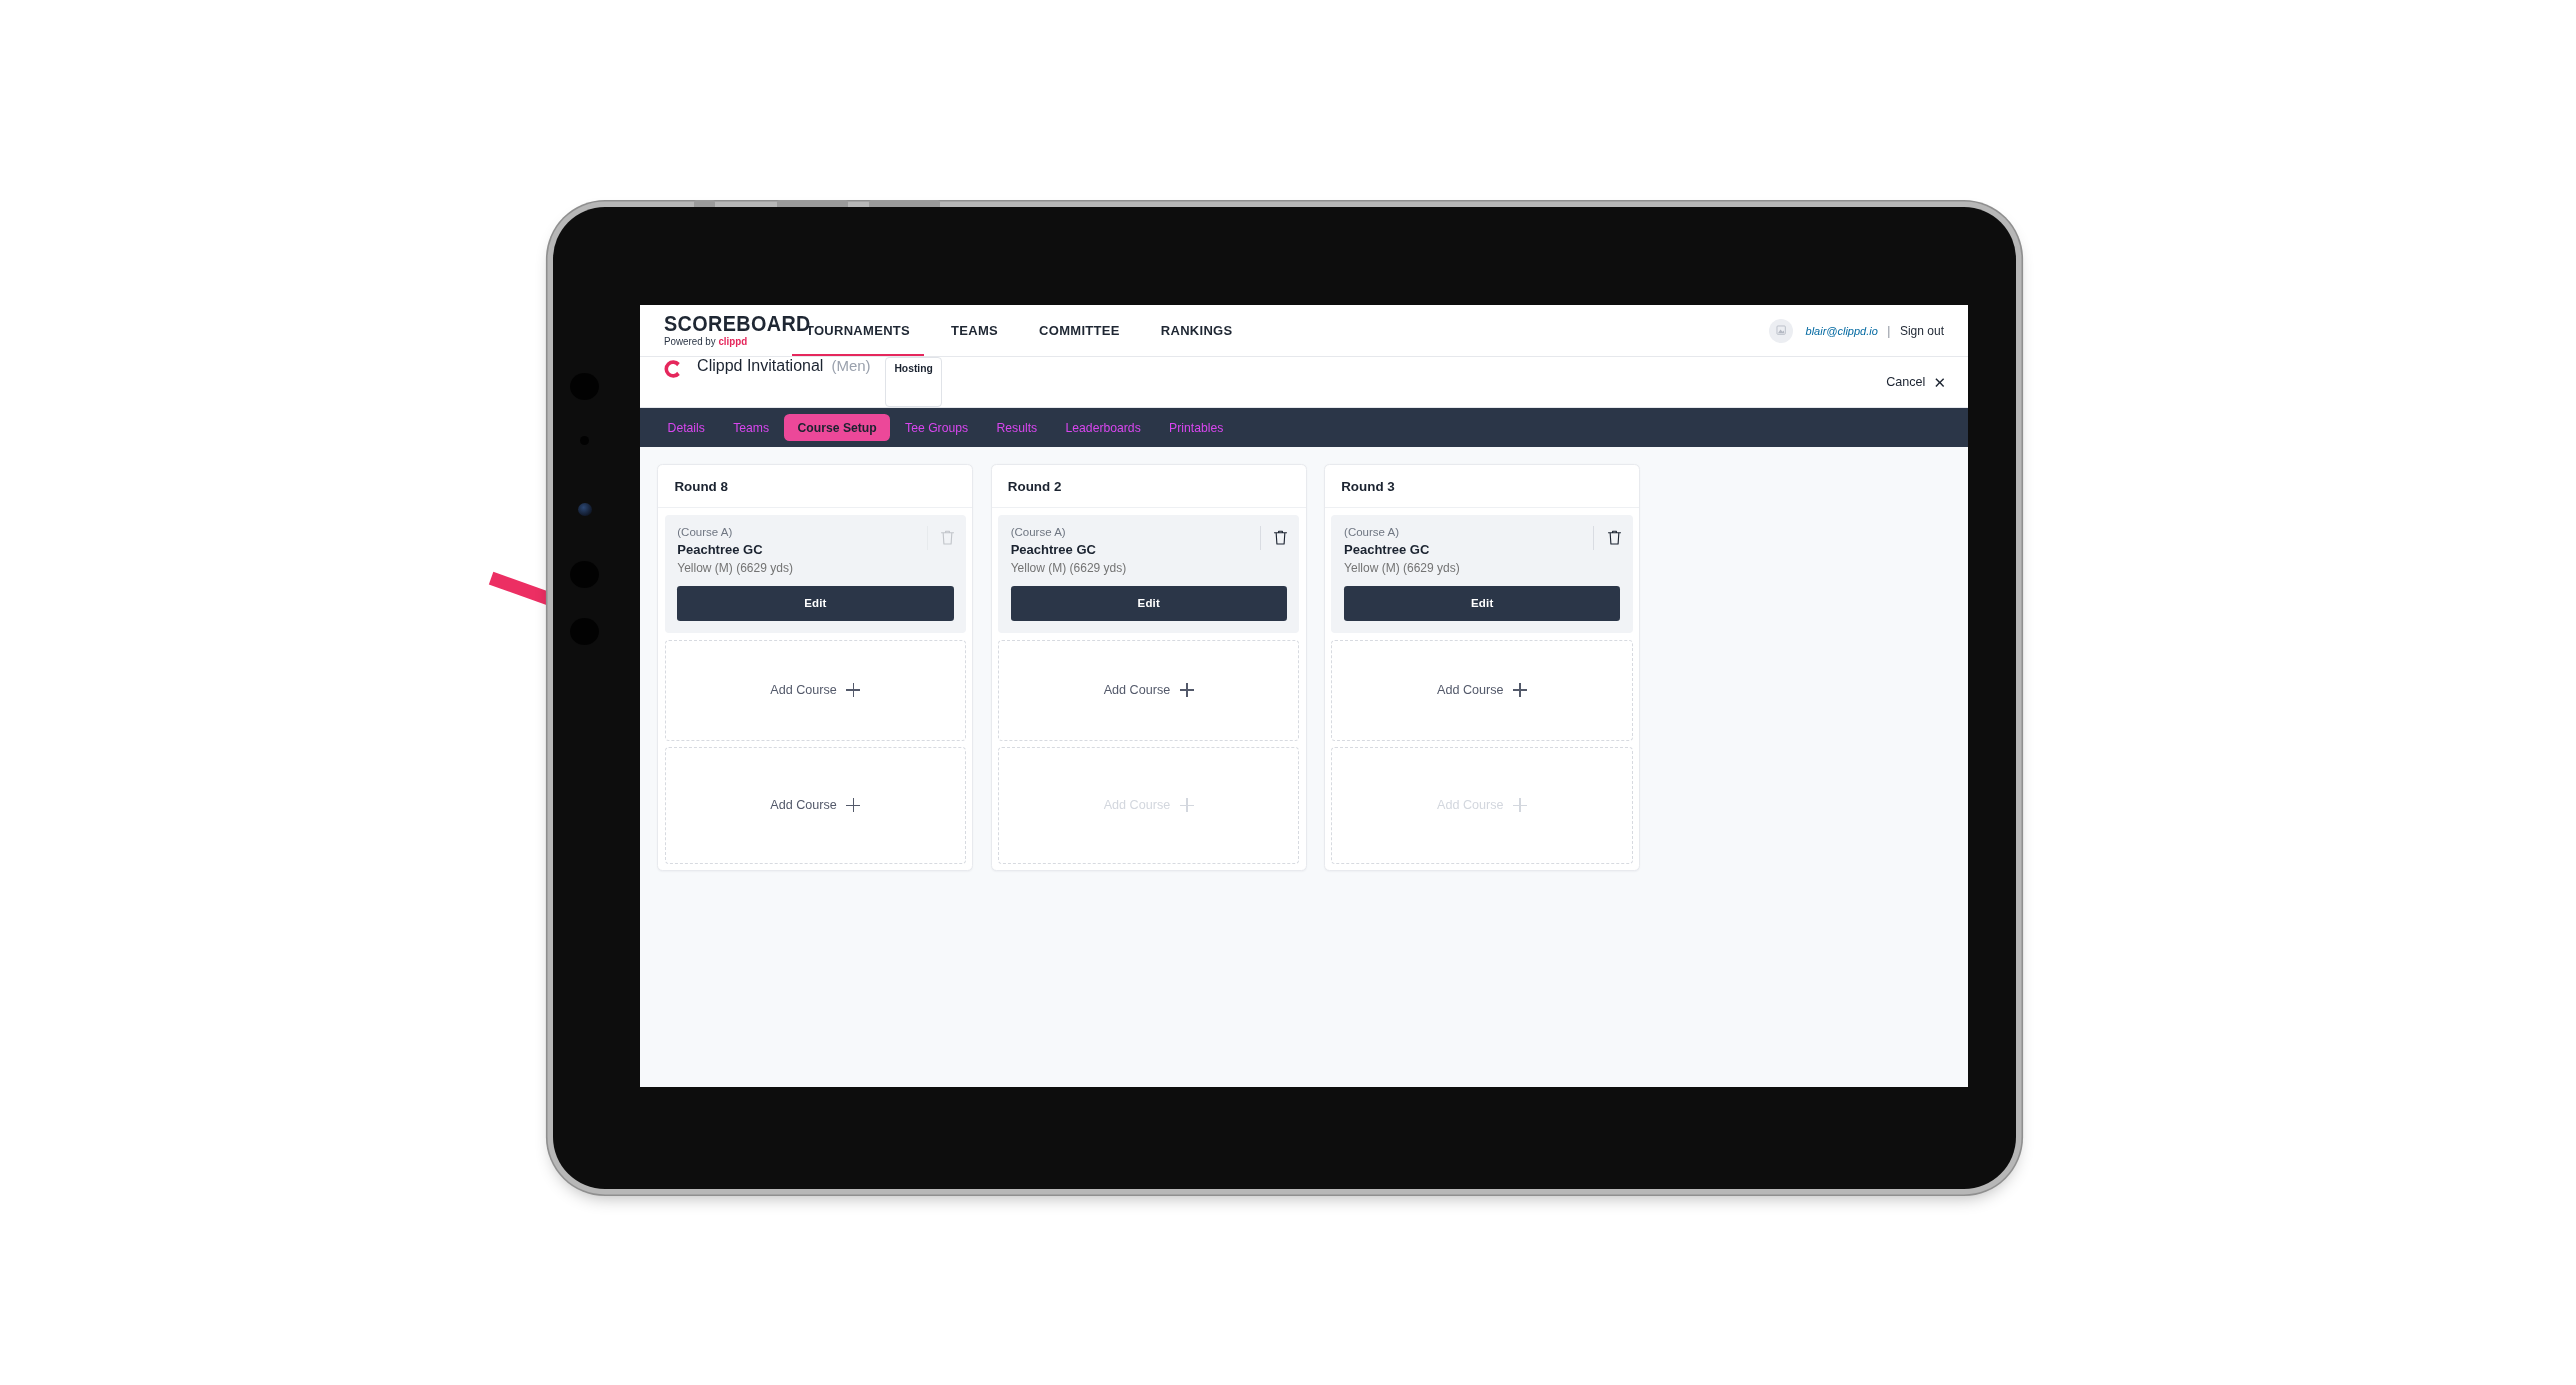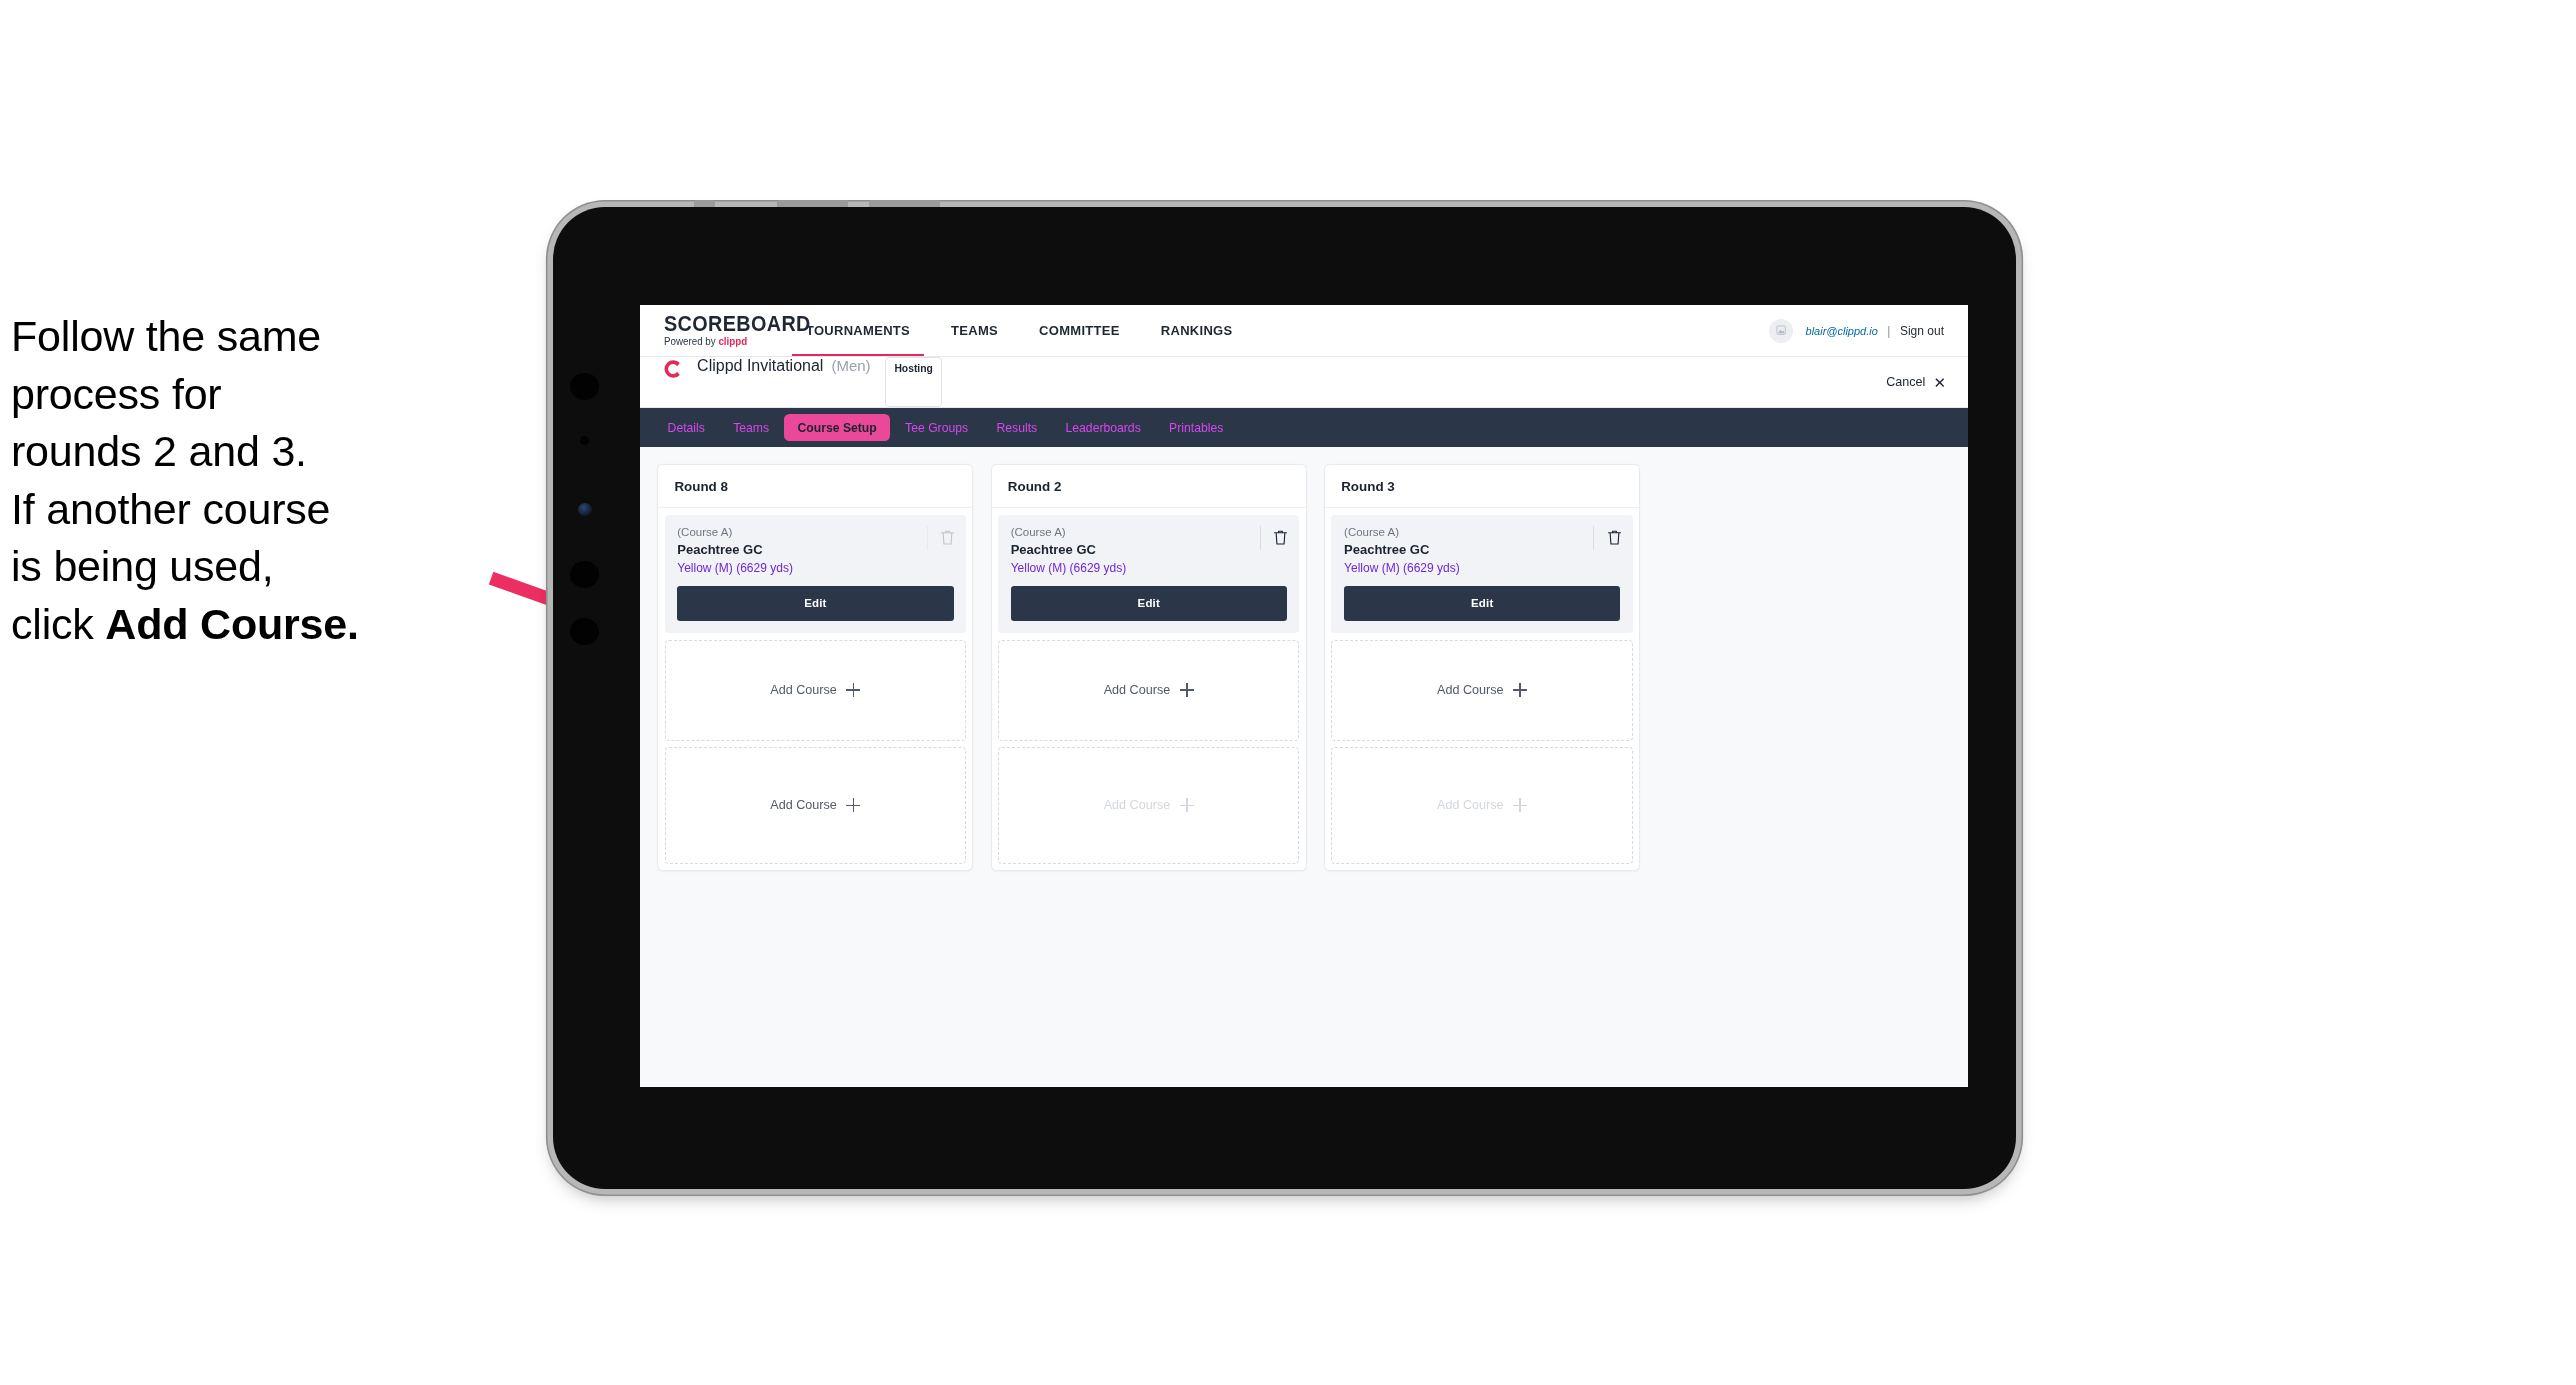--- a/index.html
+++ b/index.html
@@ -143,21 +143,21 @@
     border-bottom: 0.8px solid #eef0f3;
   }
   .round-body { padding: 6.3px; }
 
   .course-card {
     background:#f1f3f6; border-radius: 4px; padding: 11px 12.6px 12.6px 12.6px;
     position: relative;
   }
   .course-sub { font-size: 11.5px; color:#6f7682; }
   .course-name { font-size: 13px; color:#1b2330; font-weight: 700; margin-top: 4px; }
-  .course-tee { font-size: 12px; color:#6d28d9; margin-top: 4px; }
+  .course-tee { font-size: 12px; color:#737373; margin-top: 4px; }
   .card-actions {
     position:absolute; right: 11px; top: 11px; display:flex; align-items:center;
   }
   .vdiv { width:0.8px; height: 24px; background:#d9dce2; margin-right: 12.6px; }
   .trash { width: 15px; height: 16.6px; cursor:pointer; }
   .trash.dim { opacity: 0.22; }
   .vdiv.dim { opacity: 0.40; }
 
   .edit-btn {
     margin-top: 11px; height: 35px; background:#2b3648; color:#ffffff;
@@ -183,28 +183,20 @@
   .add-slot .plus::after { top: 0; bottom: 0; left: 6.3px; width: 1.6px; }
   .add-slot.faded .lbl { color:#d3d7de; }
   .add-slot.faded .plus::before, .add-slot.faded .plus::after { background:#d3d7de; }
   .add-slot.tall { height: 117px; }
 </style>
 </head>
 <body>
 
 <div id="stage">
 
-  <div id="caption">
-    <span class="ln">Follow the same</span>
-    <span class="ln">process for</span>
-    <span class="ln">rounds 2 and 3.</span>
-    <span class="ln">If another course</span>
-    <span class="ln">is being used,</span>
-    <span class="ln"><span>click </span><b>Add Course.</b></span>
-  </div>
 
   <svg id="arrow" viewBox="0 0 520 200">
     <line x1="62" y1="42" x2="370" y2="152" stroke="#ec2f63" stroke-width="17" stroke-linecap="butt"></line>
     <polygon points="322,102 400,165 292,178" fill="#ec2f63"></polygon>
   </svg>
 
   <div id="device">
     <div class="bump" style="left:141px;width:20.5px;"></div>
     <div class="bump" style="left:224px;width:71px;"></div>
     <div class="bump" style="left:316px;width:71px;"></div>

